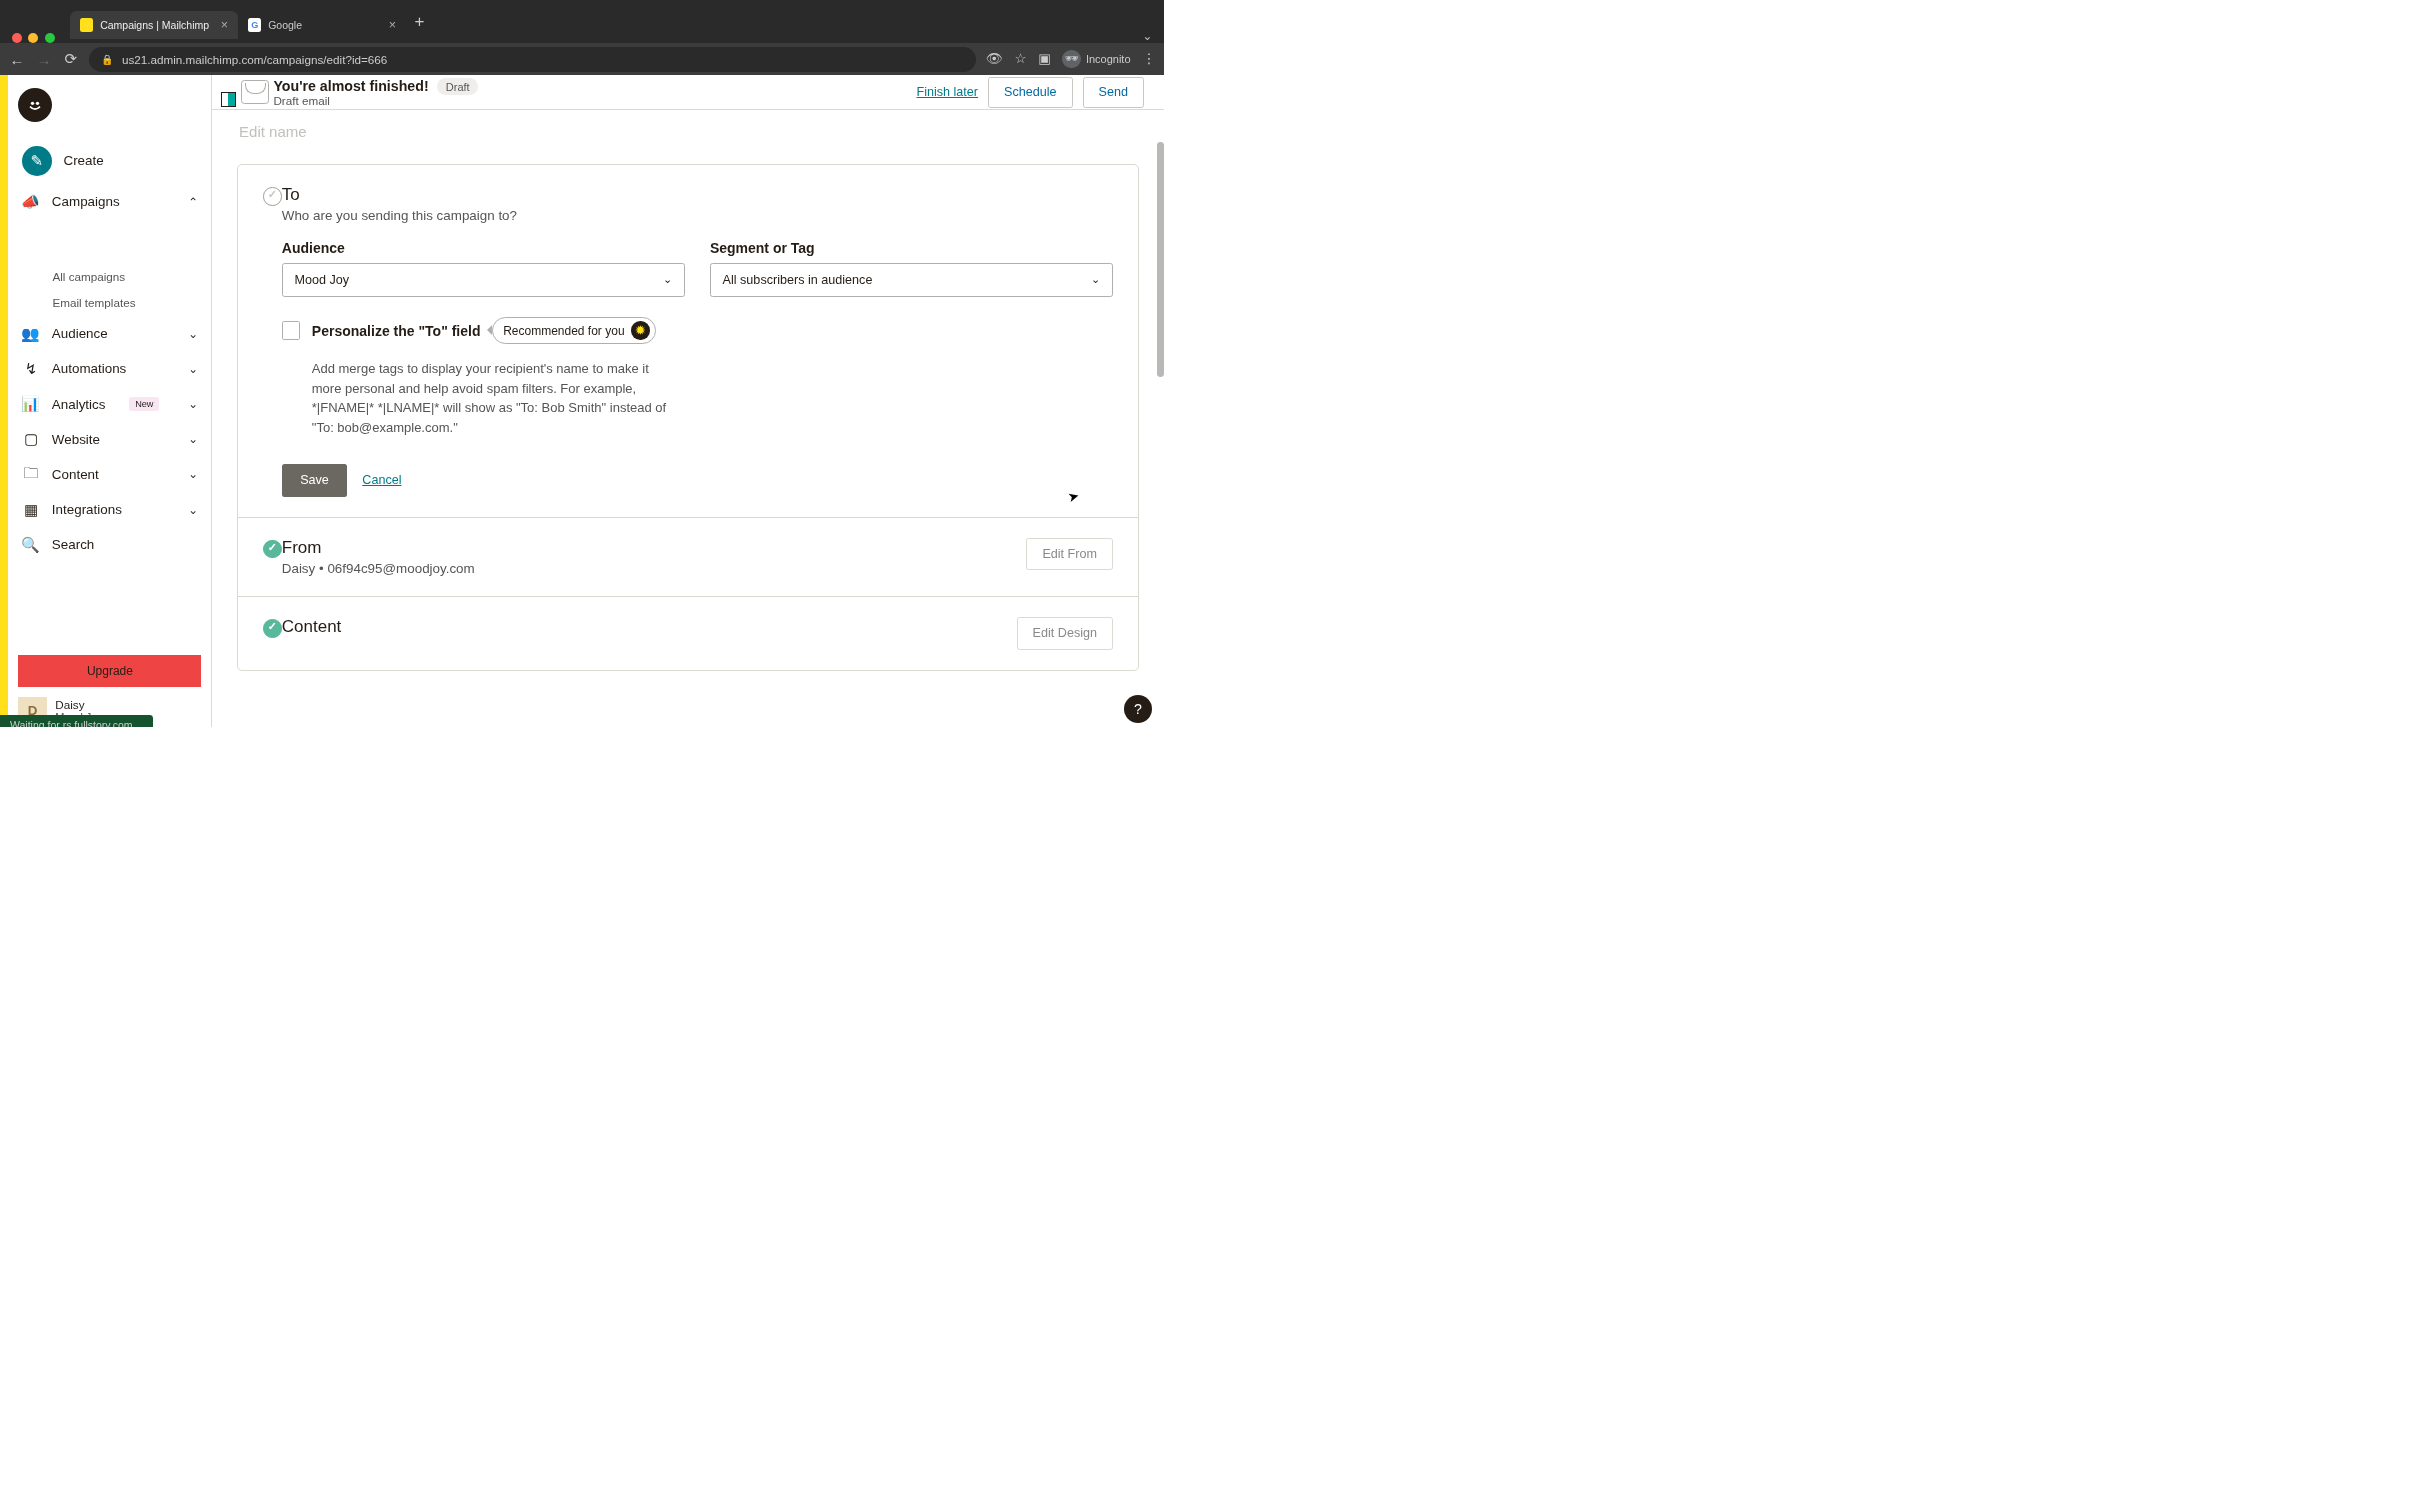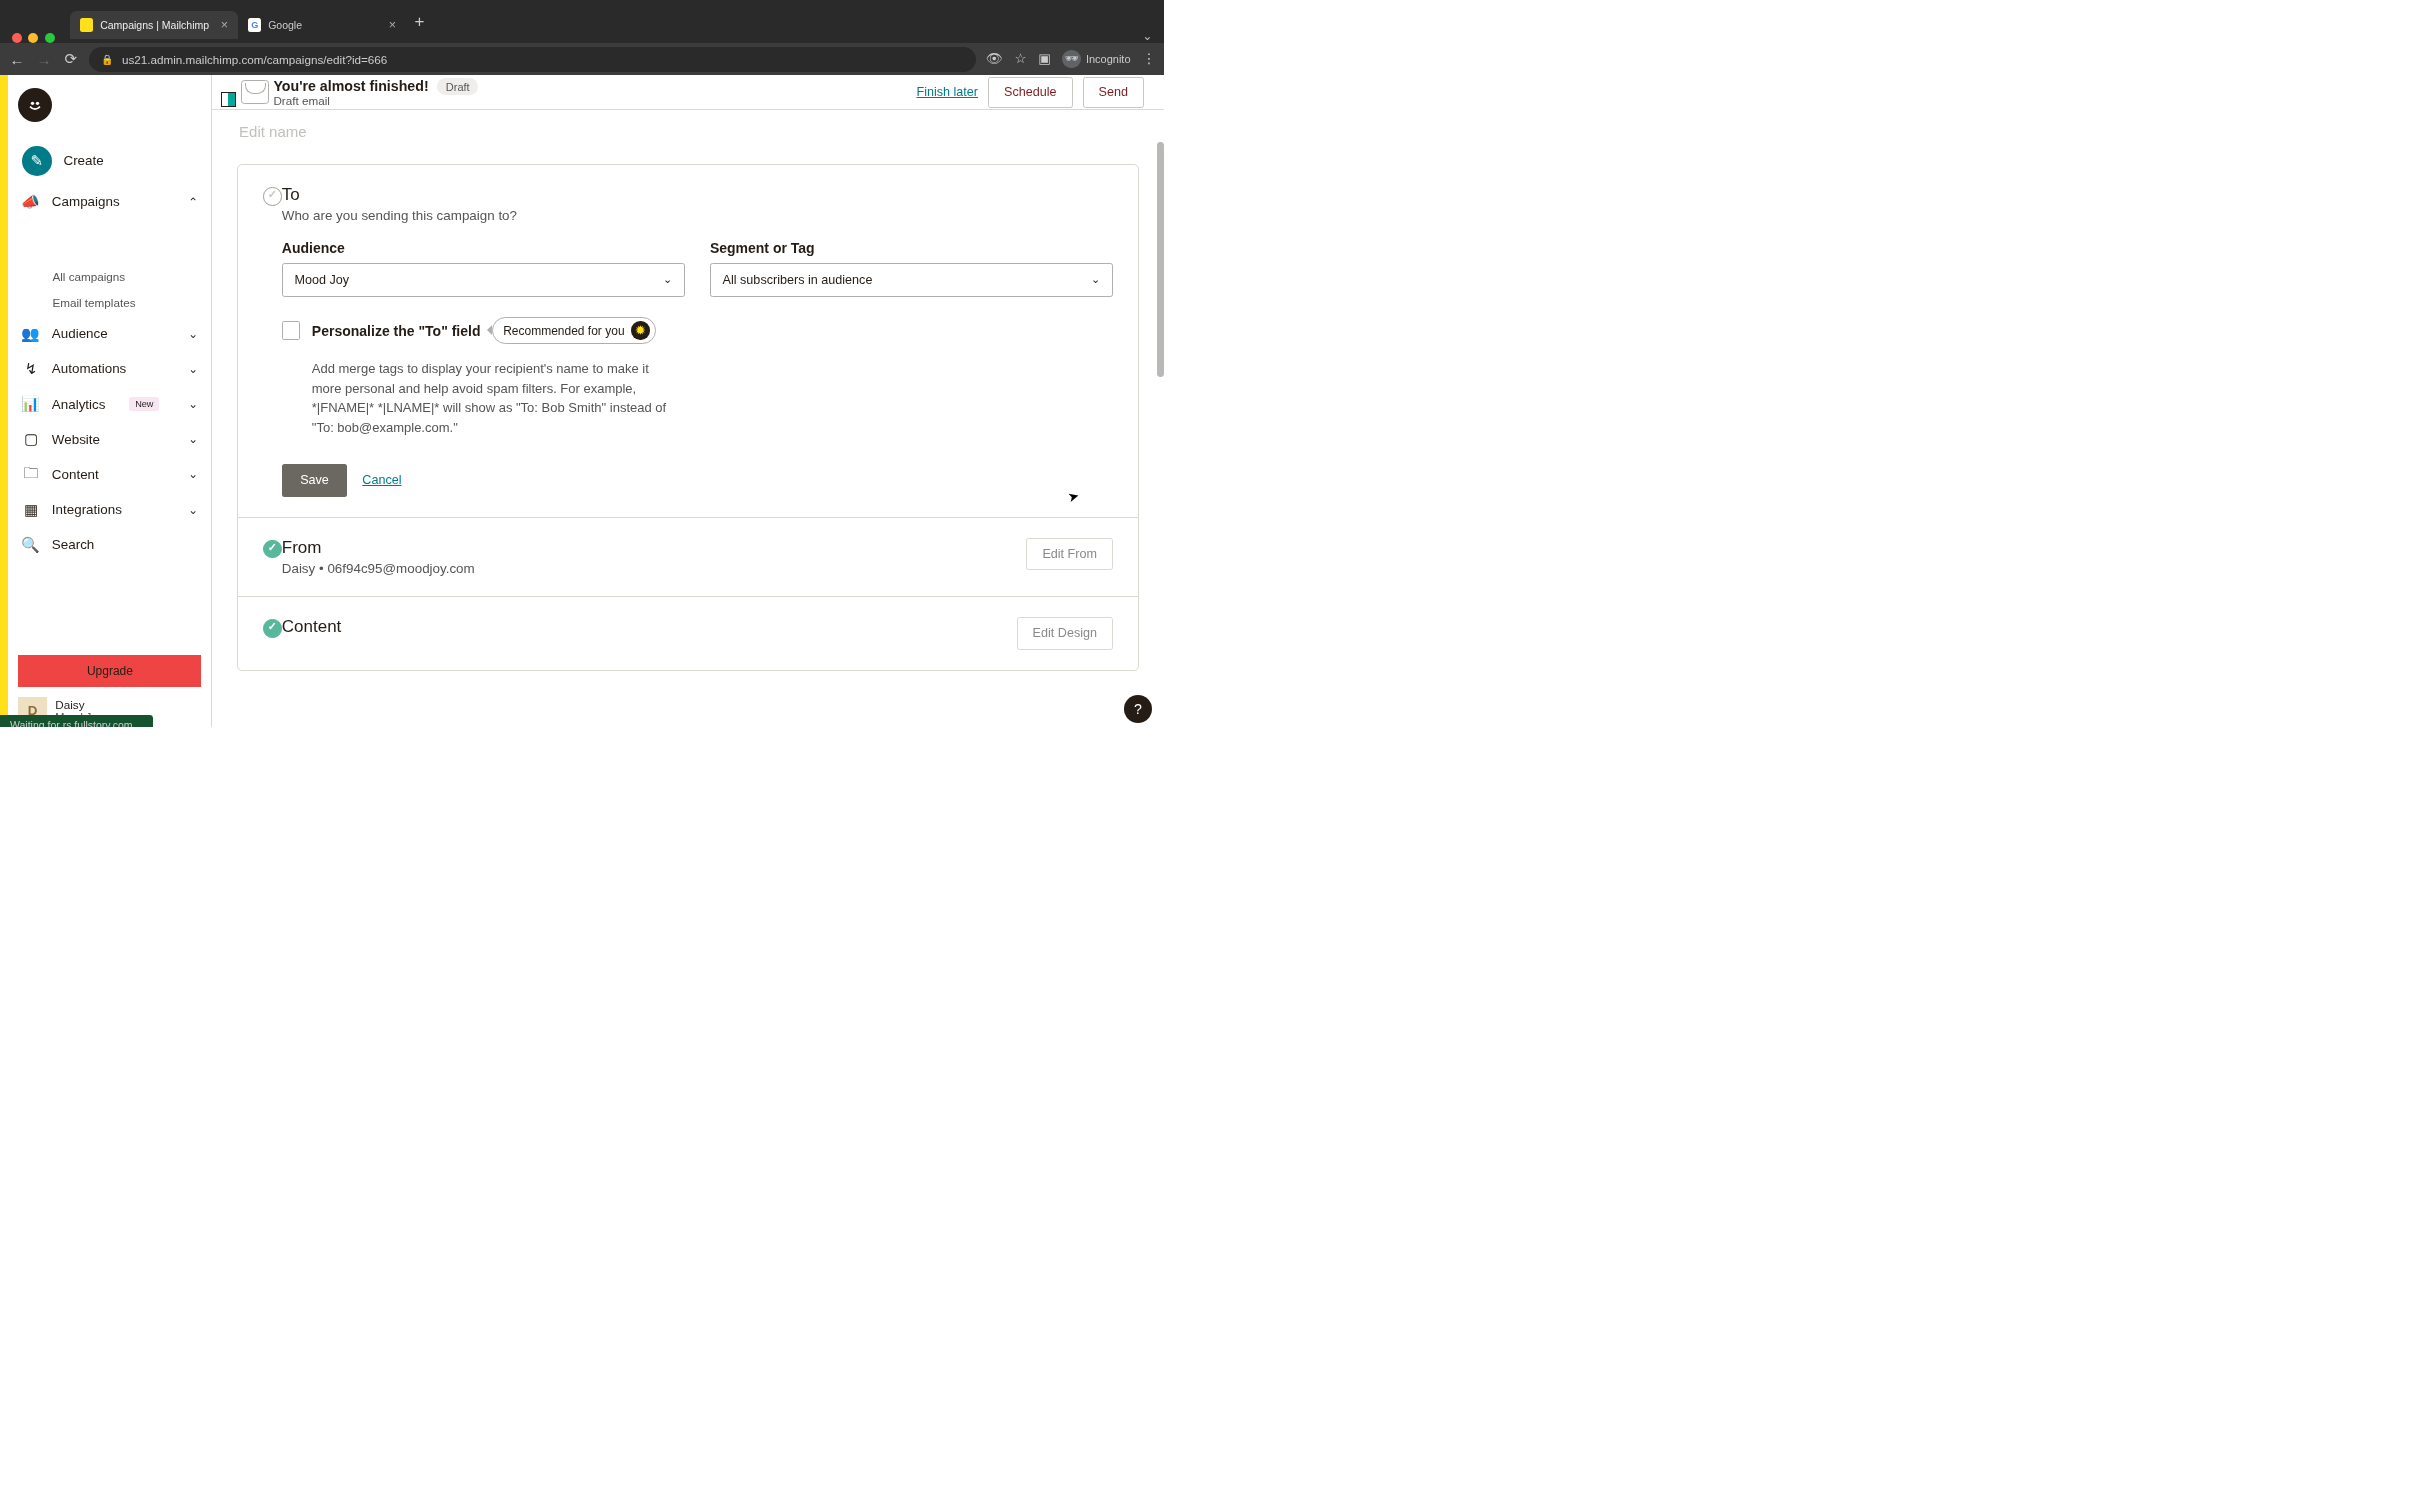--- a/index.html
+++ b/index.html
@@ -55,21 +55,21 @@
 
 .main { flex: 1; overflow: hidden; position: relative; }
 .topbar { height: 35px; border-bottom: 0.8px solid #dbd9d2; display: flex; align-items: center; padding: 0 20px 0 28.5px; gap: 4px; }
 .mail-icon { width: 28.5px; height: 23.5px; border: 1.7px solid #b0afab; border-radius: 3.4px; position: relative; }
 .mail-icon::after { content: ""; position: absolute; top: 1.7px; left: 3.4px; width: 18.4px; height: 10px; border-left: 1.7px solid #b0afab; border-right: 1.7px solid #b0afab; border-bottom: 1.7px solid #b0afab; border-radius: 0 0 8.4px 8.4px; }
 .topbar-title { font-size: 14.2px; font-weight: 600; }
 .topbar-sub { font-size: 11.7px; color: #555; }
 .draft-pill { background: #efeeea; color: #555; font-size: 11px; padding: 2.5px 8.4px; border-radius: 10px; margin-left: 5px; }
 .topbar-actions { margin-left: auto; display: flex; align-items: center; gap: 10px; }
 .link-action { color: #007c89; font-size: 12.6px; text-decoration: underline; cursor: pointer; }
-.btn-outline { border: 0.8px solid #c9c7c1; background: #fff; color: #7f1d1d; padding: 7.5px 15px; font-size: 12.6px; border-radius: 2.5px; cursor: pointer; }
+.btn-outline { border: 0.8px solid #c9c7c1; background: #fff; color: #0369a1; padding: 7.5px 15px; font-size: 12.6px; border-radius: 2.5px; cursor: pointer; }
 
 .content { padding: 0 25px; }
 .edit-name { color: #c1c0bb; font-size: 15px; margin: 13.4px 0 23.5px 1.7px; }
 
 .card { border: 0.8px solid #dbd9d2; border-radius: 5px; }
 .section { padding: 20px 25px; border-bottom: 0.8px solid #dbd9d2; display: flex; position: relative; }
 .section:last-child { border-bottom: none; }
 .status-circle { width: 18.4px; height: 18.4px; border: 1.7px solid #a0a09a; border-radius: 50%; flex-shrink: 0; margin-top: 2.5px; position: relative; }
 .status-circle.done { background: #58b89b; border-color: #58b89b; }
 .status-circle.done::after { content: "✓"; color: #fff; font-size: 11px; position: absolute; left: 3.4px; top: 0px; font-weight: bold; }

